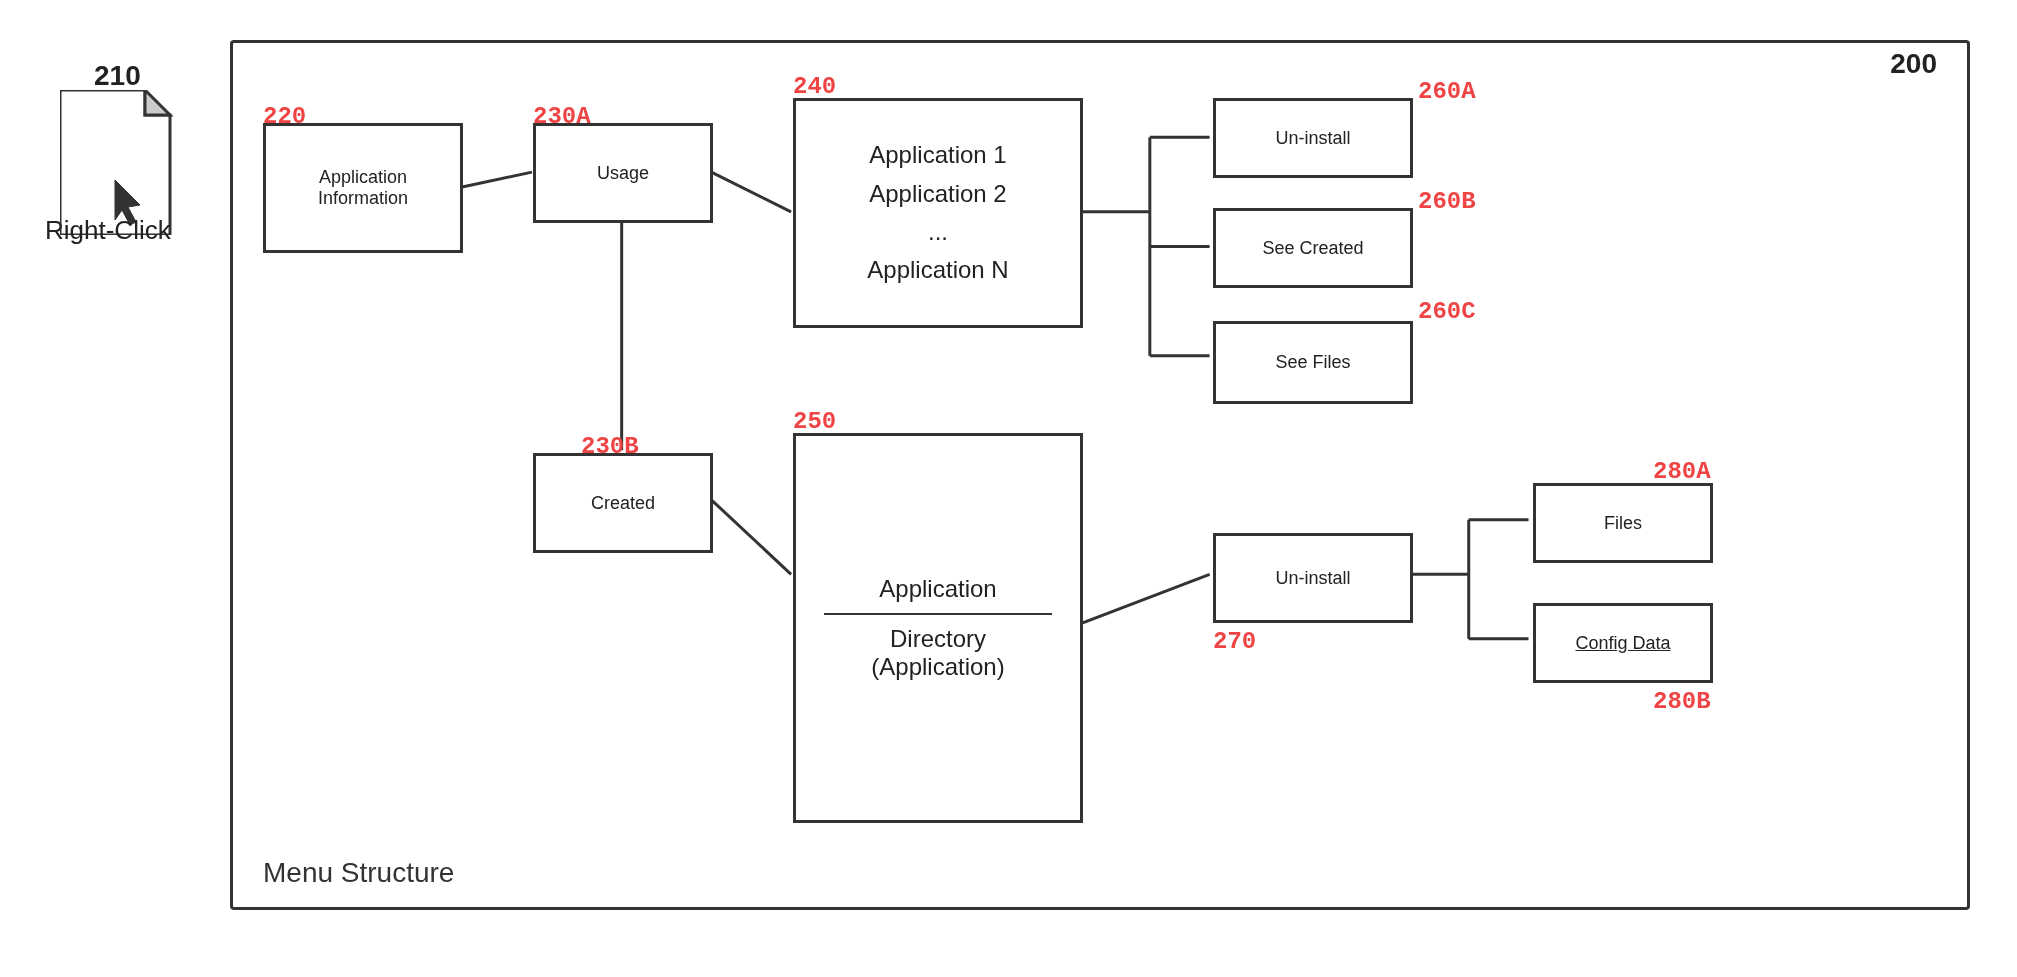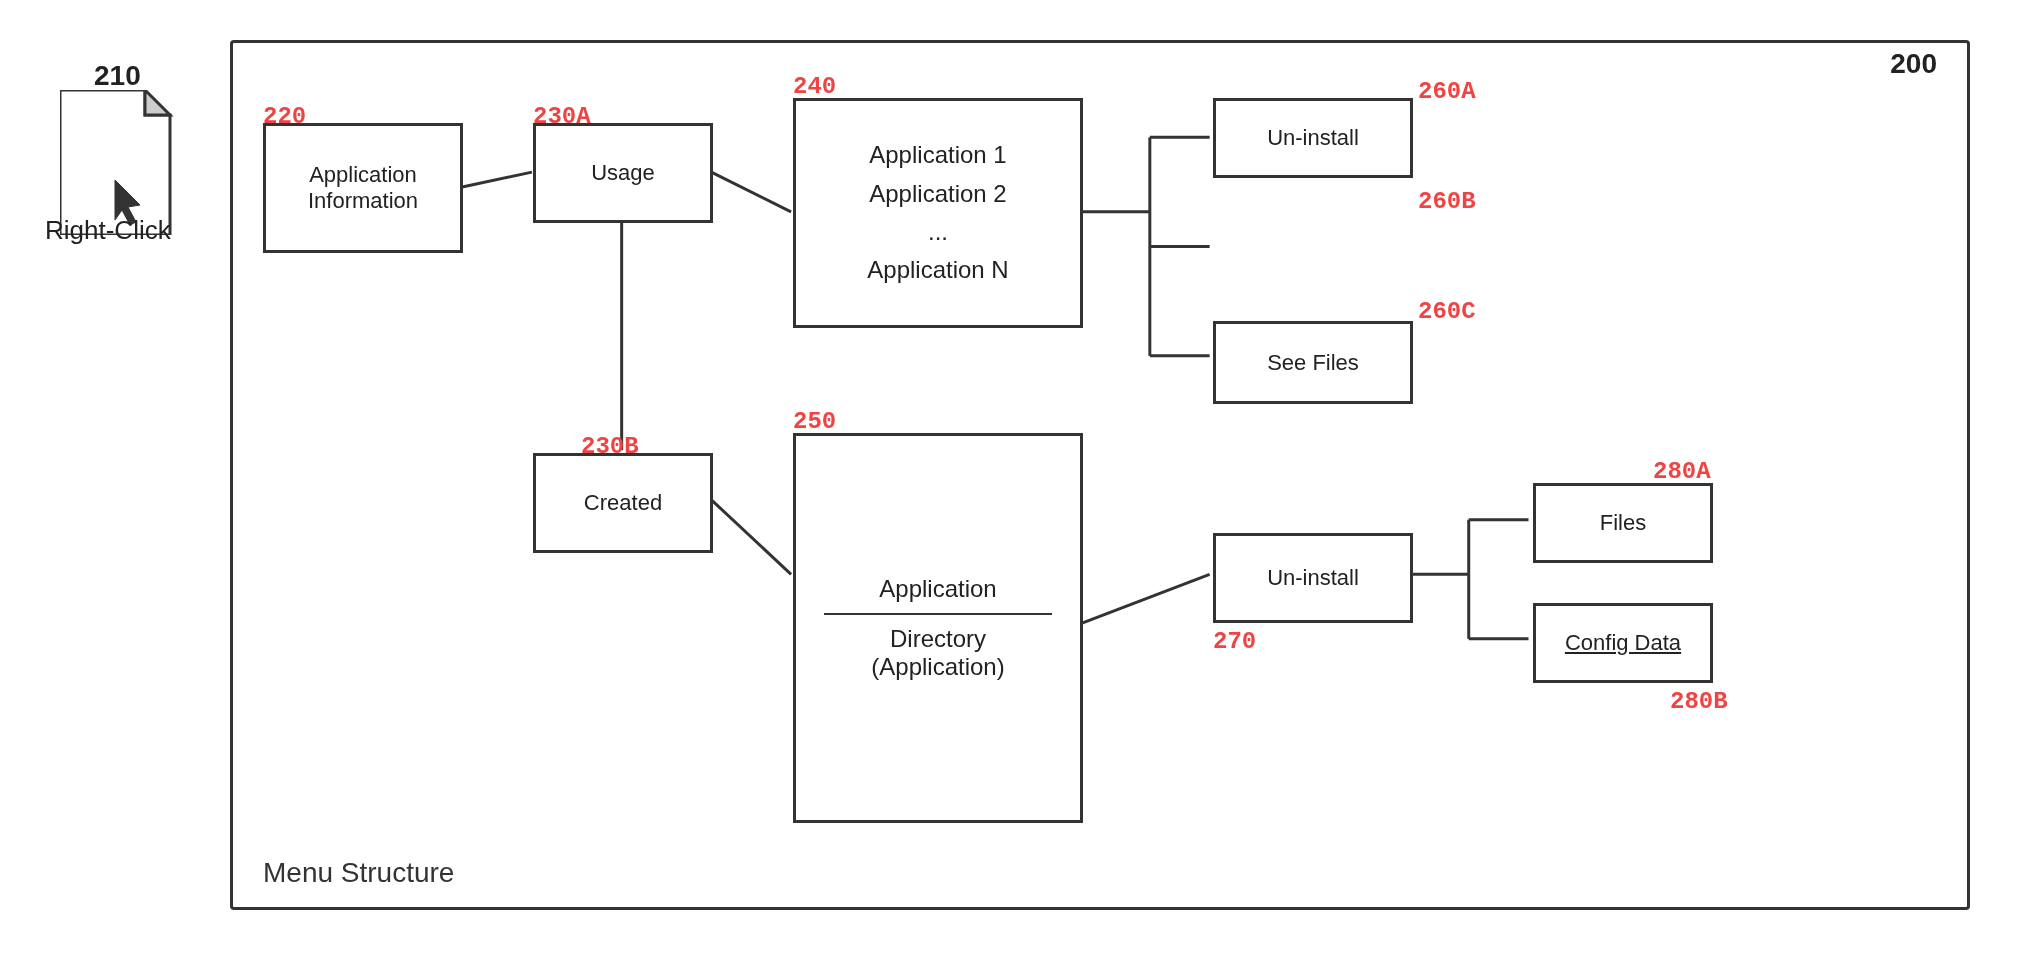--- a/index.html
+++ b/index.html
@@ -78,21 +78,21 @@
 
     
     .box {
       position: absolute;
       border: 3px solid #333;
       background: #fff;
       display: flex;
       align-items: center;
       justify-content: center;
       text-align: center;
-      font-size: 22px;
+      font-size: 18px;
       color: #222;
     }
 
     
     .box-num {
       position: absolute;
       font-size: 24px;
       font-weight: bold;
       color: #ef4444;
       font-family: Liberation Mono, monospace;
@@ -194,21 +194,21 @@
     .num-280a { top: 415px; left: 1420px; }
 
     
     .box-280b {
       top: 560px;
       left: 1300px;
       width: 180px;
       height: 80px;
       text-decoration: underline;
     }
-    .num-280b { top: 645px; left: 1420px; margin-left: 17px; }
+    .num-280b { top: 645px; left: 1420px; }
 
     
     .box-250-divider {
       width: 80%;
       border-top: 2px solid #333;
       margin: 10px 0;
     }
 
     
     .lines-svg {
@@ -281,20 +281,23 @@
     <div class="box box-240">
       <span>Application 1<br>Application 2<br>...<br>Application N</span>
     </div>
 
     <span class="box-num num-260a">260A</span>
     <div class="box box-260a">
       <span>Un-install</span>
     </div>
 
     <span class="box-num num-260b">260B</span>
+    <div class="box box-260b">
+      <span>See Created</span>
+    </div>
 
     <span class="box-num num-260c">260C</span>
     <div class="box box-260c">
       <span>See Files</span>
     </div>
 
     <span class="box-num num-230b">230B</span>
     <div class="box box-230b">
       <span>Created</span>
     </div>

